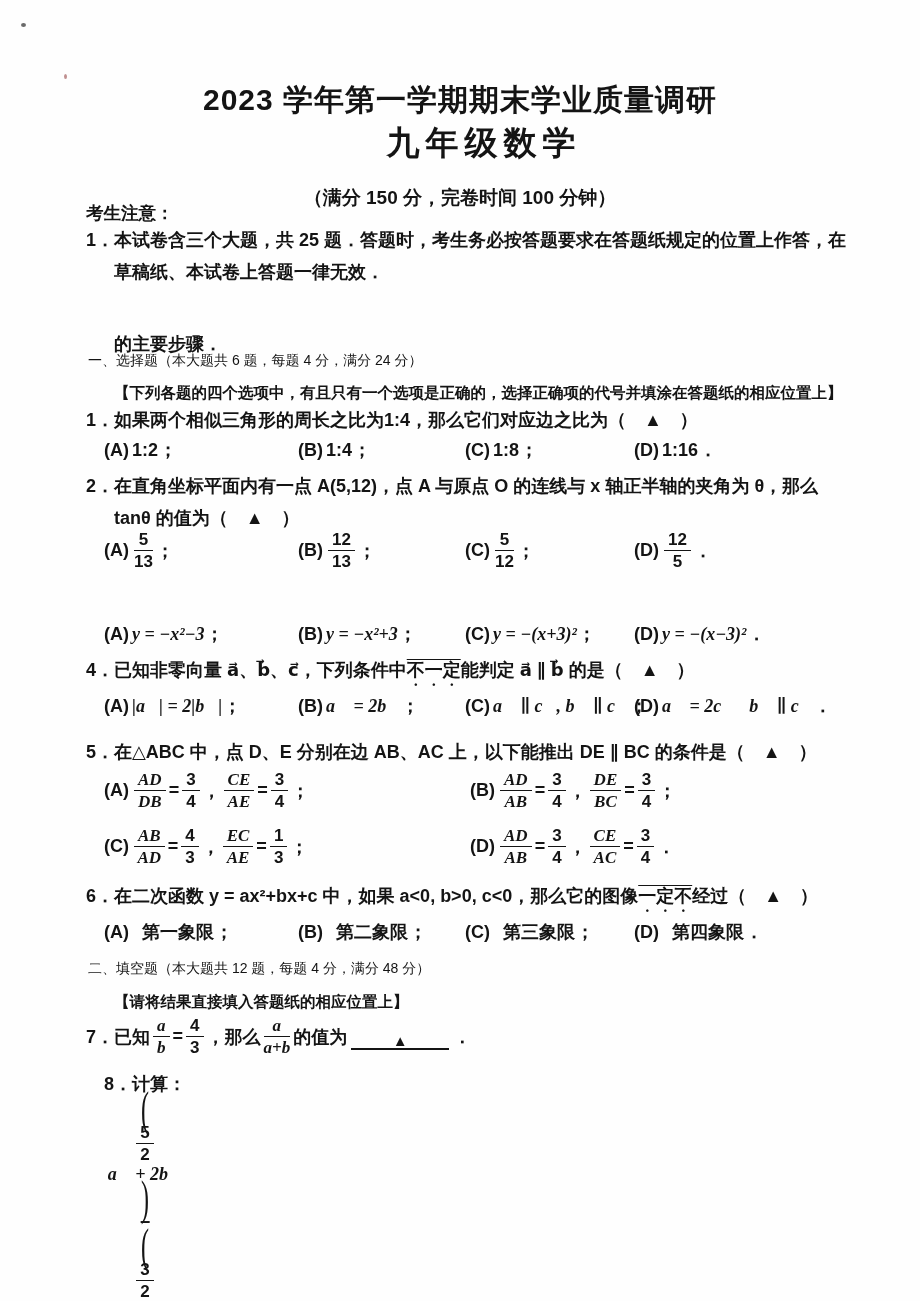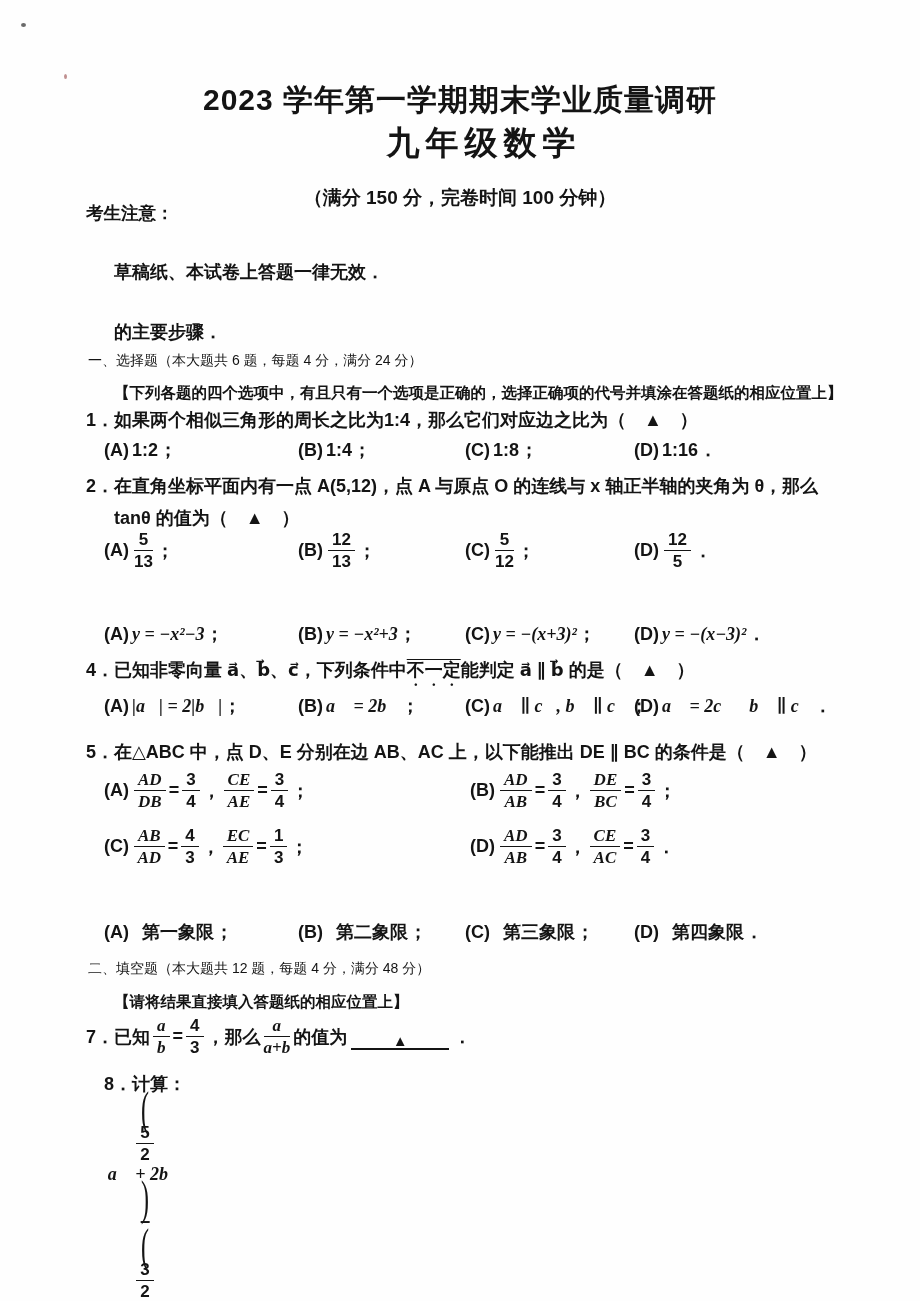--- a/index.html
+++ b/index.html
@@ -43,22 +43,23 @@
 
 <div class="page">
   <div class="artifact a1"></div>
   <div class="artifact a2"></div>
 
   <div class="abs ctr t1" style="top:80px;">2023 学年第一学期期末学业质量调研</div>
   <div class="abs ctr t2" style="top:121px;">九年级数学</div>
   <div class="abs ctr sub" style="top:173px;">（满分 150 分，完卷时间 100 分钟）</div>
 
   <div class="abs bold" style="top:201px;left:86px;font-size:17.5px;">考生注意：</div>
+  <div class="abs" style="top:228px;left:86px;">1．本试卷含三个大题，共 25 题．答题时，考生务必按答题要求在答题纸规定的位置上作答，在</div>
   <div class="abs" style="top:260px;left:114px;">草稿纸、本试卷上答题一律无效．</div>
-  <div class="abs" style="top:320px;left:114px;font-family:Liberation Mono, monospace;">的主要步骤．</div>
+  <div class="abs" style="top:332px;left:114px;font-family:Liberation Mono, monospace;">的主要步骤．</div>
 
   <div class="abs secT" style="top:352px;left:88px;">一、选择题（本大题共 6 题，每题 4 分，满分 24 分）</div>
   <div class="abs secN" style="top:383px;left:114px;">【下列各题的四个选项中，有且只有一个选项是正确的，选择正确项的代号并填涂在答题纸的相应位置上】</div>
 
   <div class="abs stem" style="top:408px;left:86px;">1．如果两个相似三角形的周长之比为1:4，那么它们对应边之比为（　▲　）</div>
   <div class="abs opts up" style="top:438px;left:104px;right:40px;">
     <span class="opt">
         <span class="lbl">(A)</span>
         <span class="math">1:2</span>
         <span>；</span>
@@ -255,20 +256,21 @@
         </span>
       <span>=</span>
       <span class="frac">
           <span class="fn">3</span>
           <span class="fd">4</span>
         </span>
       <span>．</span>
     </span>
   </div>
 
+  <div class="abs stem" style="top:884px;left:86px;"><span>6．在二次函数 y = ax²+bx+c 中，如果 a&lt;0, b&gt;0, c&lt;0，那么它的图像</span><span class="emph">一定不</span><span>经过（　▲　）</span></div>
   <div class="abs opts up" style="top:920px;left:104px;right:40px;">
     <span class="opt">
         <span class="lbl">(A)</span>
         <span class="gap"></span>
         <span class="math">第一象限</span>
         <span>；</span>
       </span>
     <span class="opt">
         <span class="lbl">(B)</span>
         <span class="gap"></span>

